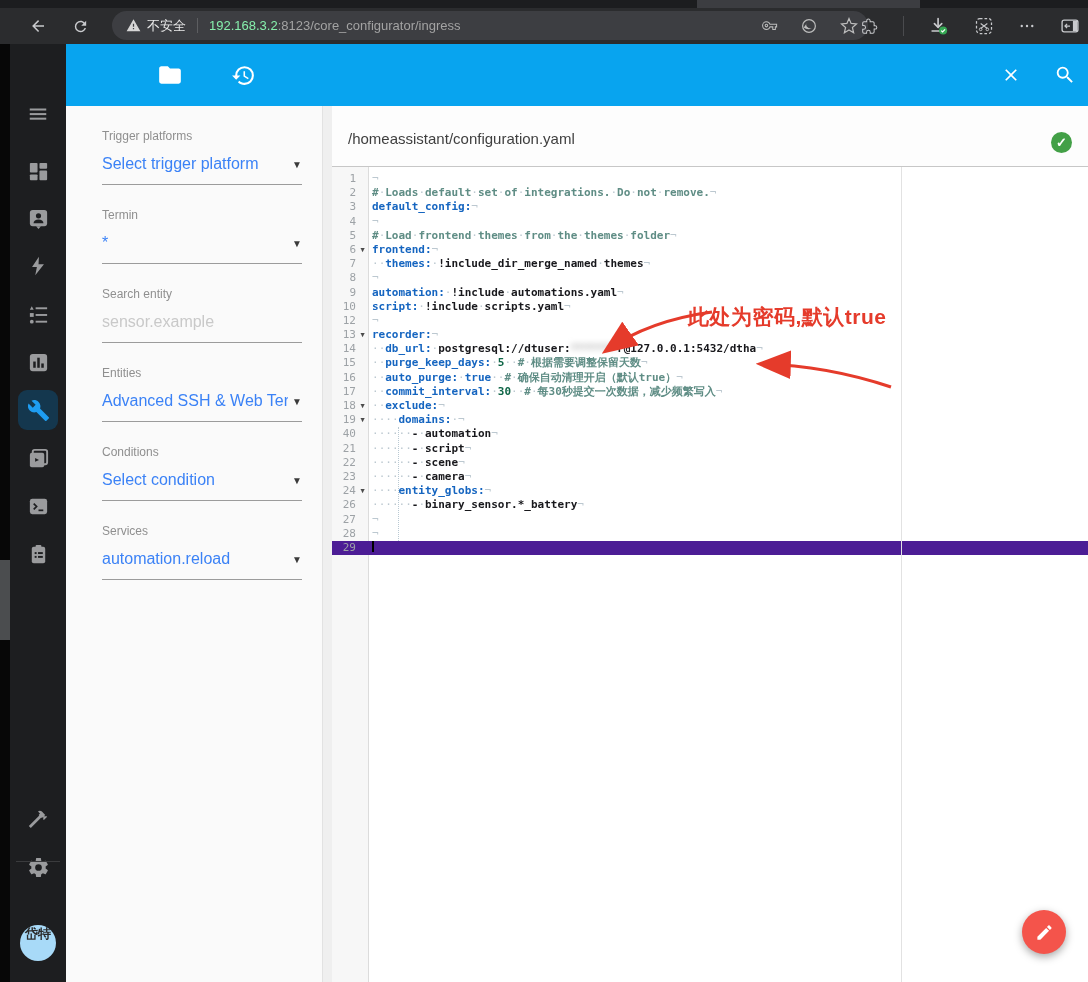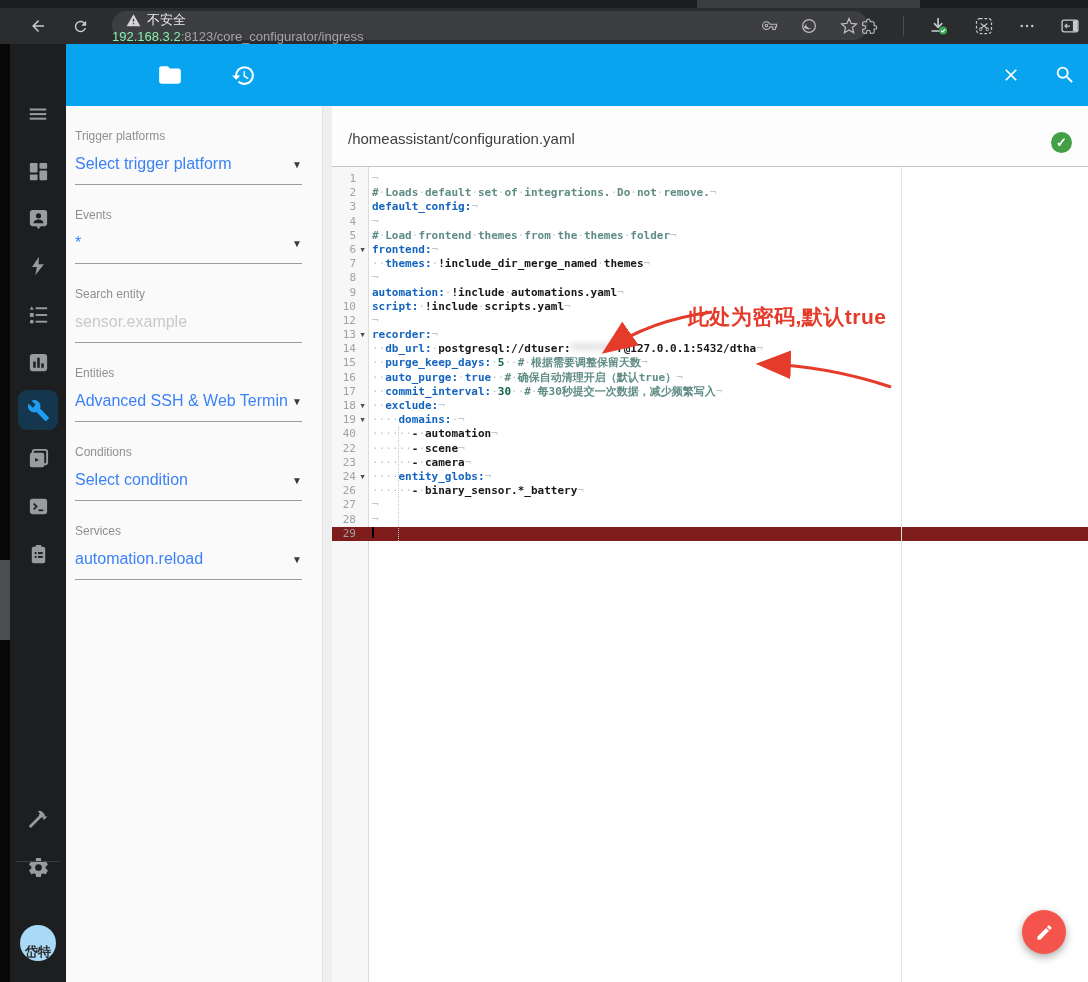--- a/index.html
+++ b/index.html
@@ -7,46 +7,46 @@
   #stage { position:relative; width:1088px; height:982px; overflow:hidden;
            font-family:"Liberation Sans", sans-serif; background:#fff; }
 
   
   .chrome { position:absolute; left:0; top:0; width:1088px; height:44px; background:#2b2c2e; }
   .chrome-top { position:absolute; left:0; top:0; width:1088px; height:8px; background:#1c1d1f; }
   .tab-remnant { position:absolute; left:697px; top:0; width:223px; height:8px; background:#3c3d41; }
   .nav-ic { position:absolute; top:8px; height:36px; display:flex; align-items:center; justify-content:center;
             color:#c9cacd; }
   .addr { position:absolute; left:112px; top:11px; width:756px; height:29px; border-radius:15px;
-          background:#3d3e42; display:flex; align-items:flex-start; color:#e8e8e8; font-size:13px;flex-direction:column; }
+          background:#3d3e42; display:flex; align-items:center; color:#e8e8e8; font-size:13px; }
   .addr .warn { margin-left:14px; display:flex; align-items:center; gap:6px; }
   .addr .sep { width:1px; height:15px; background:#5d5e61; margin:0 11px; }
   .addr .host { color:#86efac; }
   .addr .rest { color:#a3a3a3; }
   .pill-icons { position:absolute; right:10px; top:0; height:29px; display:flex; align-items:center; gap:22px; }
   .chrome-right { position:absolute; right:8px; top:8px; height:36px; display:flex; align-items:center; gap:24px; }
   .vsep { width:1px; height:20px; background:#4a4b4e; }
 
   
   .edge-strip { position:absolute; left:0; top:44px; width:10px; height:938px; background:#070707; }
   .edge-strip .seg { position:absolute; left:0; top:516px; width:10px; height:80px; background:#4b4d4f; }
   .sidebar { position:absolute; left:10px; top:44px; width:56px; height:938px; background:#1d1e20; }
   .sb-item { position:absolute; left:0; width:56px; height:40px; display:flex; align-items:center; justify-content:center; }
   .sb-tile { position:absolute; left:8px; width:40px; height:40px; border-radius:9px; background:#14374e;
              display:flex; align-items:center; justify-content:center; }
   .sb-divider { position:absolute; left:6px; width:44px; height:1px; background:#3a3b3d; }
   .avatar { position:absolute; left:10px; width:36px; height:36px; border-radius:50%; background:#a8daf8;
-            color:#2b2b2b; font-size:13px; font-weight:bold; display:flex; align-items:flex-end; justify-content:center; }
+            color:#2b2b2b; font-size:13px; font-weight:bold; display:flex; align-items:flex-start; justify-content:center; }
 
   
   .bluebar { position:absolute; left:66px; top:44px; width:1022px; height:62px; background:#08a4ef; }
   .bb-ic { position:absolute; top:0; height:62px; width:40px; display:flex; align-items:center; justify-content:center; }
 
   
-  .panel { position:absolute; left:66px; top:106px; width:256px; height:876px; background:#fafafa; padding:23px 20px 0 9px; }
+  .panel { position:absolute; left:66px; top:106px; width:256px; height:876px; background:#fafafa; padding:23px 20px 0 36px; }
   .scrolltrack { position:absolute; left:322px; top:106px; width:10px; height:876px; background:#efefef; border-left:1px solid #e2e2e2; }
   .field { height:79px; }
   .f-label { font-size:12px; color:#8f8f8f; height:18px; }
   .f-row { display:flex; align-items:center; height:30px; margin-top:2px; }
   .f-value { flex:1; font-size:16px; color:#3b82f6; white-space:nowrap; overflow:hidden; }
   .f-value.ph { color:#c9c9c9; }
   .f-caret { font-size:10px; color:#3a3a3a; margin-left:4px; }
   .f-line { height:1px; background:#9b9b9b; margin-top:5px; }
 
   
@@ -55,21 +55,21 @@
   .ed-path { position:absolute; left:16px; top:24px; font-size:15px; color:#3f3f3f; }
   .ed-check { position:absolute; right:16px; top:26px; width:21px; height:21px; border-radius:50%; background:#43a047;
               color:#fff; font-size:13px; font-weight:bold; display:flex; align-items:center; justify-content:center; }
   .ed-code { position:absolute; left:332px; top:167px; width:756px; height:815px; background:#fff; }
   .gutter-bg { position:absolute; left:0; top:0; width:37px; height:815px; background:#f7f7f7; border-right:1px solid #dcdcdc; }
   .ruler { position:absolute; left:569px; top:0; width:1px; height:815px; background:#e2e2e2; }
   .guide { position:absolute; left:66px; top:260px; height:114px; border-left:1px dotted #b9c9d3; }
   .cm { position:absolute; left:0; top:5px; width:756px;
         font-family:"DejaVu Sans Mono","Liberation Mono",monospace; font-size:11px; font-weight:bold; }
   .cm-row { display:flex; height:14.2px; line-height:14.2px; white-space:pre; }
-  .cm-row.active { background:#7f1d1d; }
+  .cm-row.active { background:#4c1d95; }
   .ln { width:24px; text-align:right; color:#9da2a6; font-weight:normal; flex:none; }
   .fold { width:13px; text-align:center; font-size:7px; color:#4a4a4a; flex:none; line-height:14.2px; }
   .code { padding-left:3px; }
   .tk-key { color:#1565c0; }
   .tk-val { color:#18181c; }
   .tk-num { color:#0f6647; }
   .tk-bool { color:#1565c0; }
   .tk-comment { color:#5f8d85; }
   .tk-blur { color:#999; filter:blur(3px); }
   .ws, .eol { color:#bcc8d0; font-weight:normal; }
@@ -299,21 +299,21 @@
   <div class="panel">
       <div class="field">
         <div class="f-label">Trigger platforms</div>
         <div class="f-row">
           <div class="f-value">Select trigger platform</div>
           <span class="f-caret">▼</span>
         </div>
         <div class="f-line"></div>
       </div>
       <div class="field">
-        <div class="f-label">Events</div>
+        <div class="f-label">Termin</div>
         <div class="f-row">
           <div class="f-value">*</div>
           <span class="f-caret">▼</span>
         </div>
         <div class="f-line"></div>
       </div>
       <div class="field">
         <div class="f-label">Search entity</div>
         <div class="f-row">
           <div class="f-value ph">sensor.example</div>
@@ -366,20 +366,21 @@
         <div class="cm-row"><span class="ln">10</span><span class="fold"></span><span class="code"><span class="tk-key">script:</span><span class="tk-val"><span class="ws">·</span>!include<span class="ws">·</span>scripts.yaml</span><span class="eol">¬</span></span></div>
         <div class="cm-row"><span class="ln">12</span><span class="fold"></span><span class="code"><span class="eol">¬</span></span></div>
         <div class="cm-row"><span class="ln">13</span><span class="fold">▼</span><span class="code"><span class="tk-key">recorder:</span><span class="eol">¬</span></span></div>
         <div class="cm-row"><span class="ln">14</span><span class="fold"></span><span class="code"><span class="tk-val"><span class="ws">·</span><span class="ws">·</span></span><span class="tk-key">db_url:</span><span class="tk-val"><span class="ws">·</span>postgresql://dtuser:</span><span class="tk-blur">*******</span><span class="tk-val">r@127.0.0.1:5432/dtha</span><span class="eol">¬</span></span></div>
         <div class="cm-row"><span class="ln">15</span><span class="fold"></span><span class="code"><span class="tk-val"><span class="ws">·</span><span class="ws">·</span></span><span class="tk-key">purge_keep_days:</span><span class="tk-val"><span class="ws">·</span></span><span class="tk-num">5</span><span class="tk-val"><span class="ws">·</span><span class="ws">·</span></span><span class="tk-comment">#<span class="ws">·</span>根据需要调整保留天数</span><span class="eol">¬</span></span></div>
         <div class="cm-row"><span class="ln">16</span><span class="fold"></span><span class="code"><span class="tk-val"><span class="ws">·</span><span class="ws">·</span></span><span class="tk-key">auto_purge:</span><span class="tk-bool"><span class="ws">·</span>true</span><span class="tk-val"><span class="ws">·</span><span class="ws">·</span></span><span class="tk-comment">#<span class="ws">·</span>确保自动清理开启（默认true）</span><span class="eol">¬</span></span></div>
         <div class="cm-row"><span class="ln">17</span><span class="fold"></span><span class="code"><span class="tk-val"><span class="ws">·</span><span class="ws">·</span></span><span class="tk-key">commit_interval:</span><span class="tk-val"><span class="ws">·</span></span><span class="tk-num">30</span><span class="tk-val"><span class="ws">·</span><span class="ws">·</span></span><span class="tk-comment">#<span class="ws">·</span>每30秒提交一次数据，减少频繁写入</span><span class="eol">¬</span></span></div>
         <div class="cm-row"><span class="ln">18</span><span class="fold">▼</span><span class="code"><span class="tk-val"><span class="ws">·</span><span class="ws">·</span></span><span class="tk-key">exclude:</span><span class="eol">¬</span></span></div>
         <div class="cm-row"><span class="ln">19</span><span class="fold">▼</span><span class="code"><span class="tk-val"><span class="ws">·</span><span class="ws">·</span><span class="ws">·</span><span class="ws">·</span></span><span class="tk-key">domains:</span><span class="tk-val"><span class="ws">·</span></span><span class="eol">¬</span></span></div>
         <div class="cm-row"><span class="ln">40</span><span class="fold"></span><span class="code"><span class="tk-val"><span class="ws">·</span><span class="ws">·</span><span class="ws">·</span><span class="ws">·</span><span class="ws">·</span><span class="ws">·</span>-<span class="ws">·</span>automation</span><span class="eol">¬</span></span></div>
+        <div class="cm-row"><span class="ln">21</span><span class="fold"></span><span class="code"><span class="tk-val"><span class="ws">·</span><span class="ws">·</span><span class="ws">·</span><span class="ws">·</span><span class="ws">·</span><span class="ws">·</span>-<span class="ws">·</span>script</span><span class="eol">¬</span></span></div>
         <div class="cm-row"><span class="ln">22</span><span class="fold"></span><span class="code"><span class="tk-val"><span class="ws">·</span><span class="ws">·</span><span class="ws">·</span><span class="ws">·</span><span class="ws">·</span><span class="ws">·</span>-<span class="ws">·</span>scene</span><span class="eol">¬</span></span></div>
         <div class="cm-row"><span class="ln">23</span><span class="fold"></span><span class="code"><span class="tk-val"><span class="ws">·</span><span class="ws">·</span><span class="ws">·</span><span class="ws">·</span><span class="ws">·</span><span class="ws">·</span>-<span class="ws">·</span>camera</span><span class="eol">¬</span></span></div>
         <div class="cm-row"><span class="ln">24</span><span class="fold">▼</span><span class="code"><span class="tk-val"><span class="ws">·</span><span class="ws">·</span><span class="ws">·</span><span class="ws">·</span></span><span class="tk-key">entity_globs:</span><span class="eol">¬</span></span></div>
         <div class="cm-row"><span class="ln">26</span><span class="fold"></span><span class="code"><span class="tk-val"><span class="ws">·</span><span class="ws">·</span><span class="ws">·</span><span class="ws">·</span><span class="ws">·</span><span class="ws">·</span>-<span class="ws">·</span>binary_sensor.*_battery</span><span class="eol">¬</span></span></div>
         <div class="cm-row"><span class="ln">27</span><span class="fold"></span><span class="code"><span class="eol">¬</span></span></div>
         <div class="cm-row"><span class="ln">28</span><span class="fold"></span><span class="code"><span class="eol">¬</span></span></div>
         <div class="cm-row active"><span class="ln">29</span><span class="fold"></span><span class="code"><span class="cursor"></span></span></div>
       </div>
     <div class="ruler"></div>
     <div class="guide"></div>

